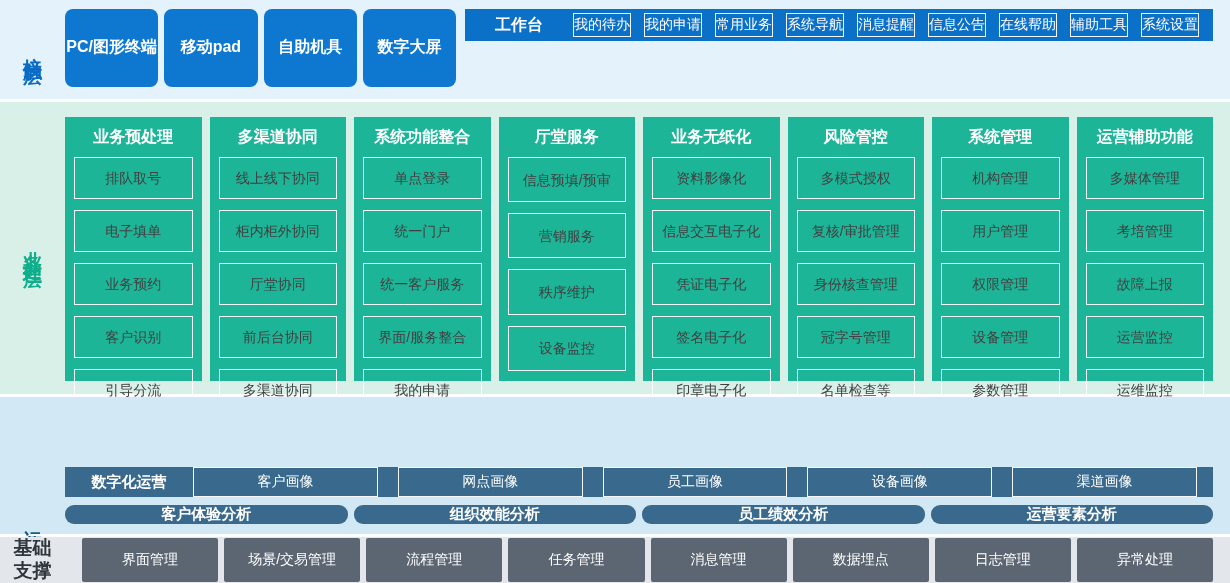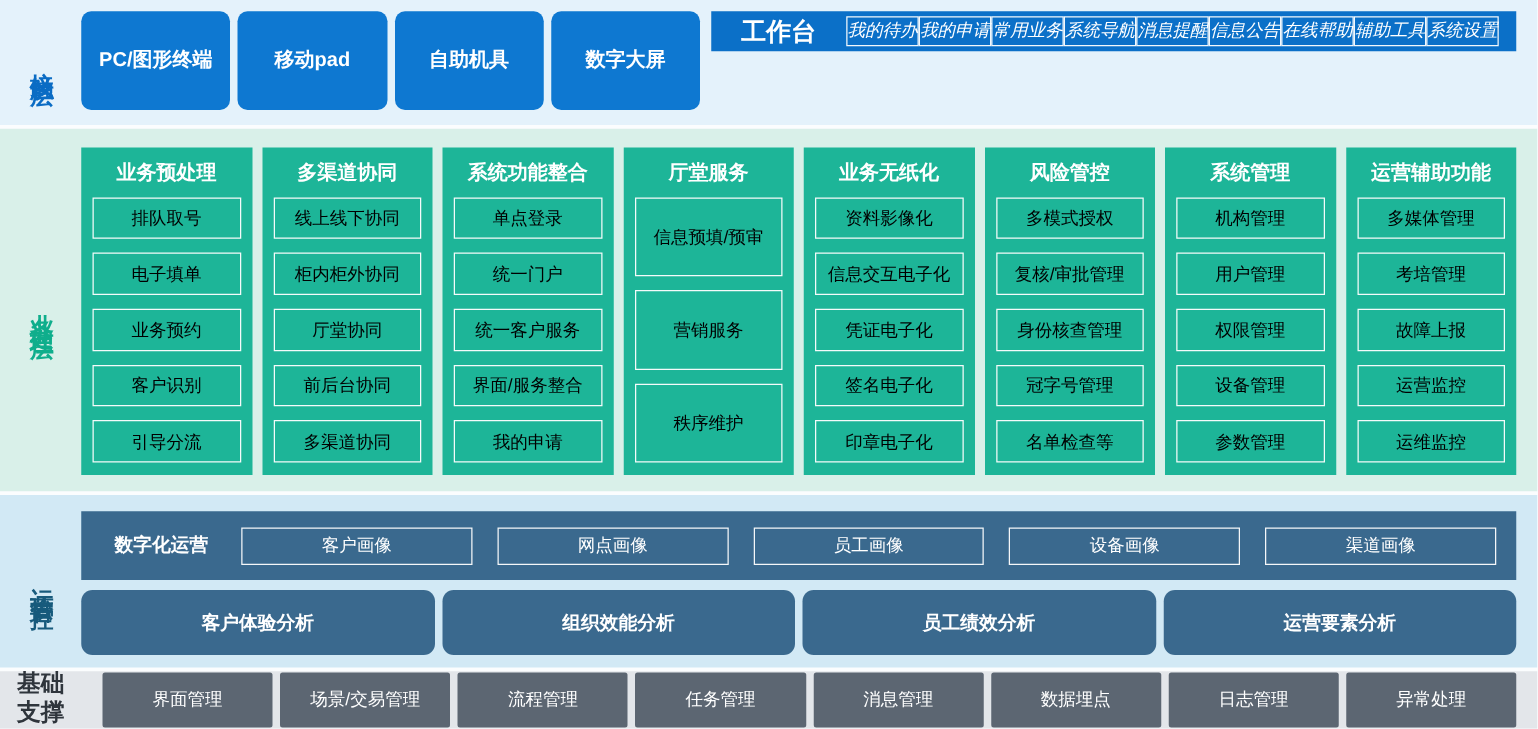--- a/index.html
+++ b/index.html
@@ -11,47 +11,47 @@
   *{box-sizing:border-box; margin:0; padding:0;}
   body{
     width:1230px; height:583px; margin:0; overflow:hidden;
     font-family:"Liberation Sans","DejaVu Sans",sans-serif;
     background:#fbfdfe;
   }
   .page{width:1230px; height:583px; display:flex; flex-direction:column; gap:3px; background:#fbfdfe;}
   .band{display:flex; width:100%;}
   .band1{height:100px; background:var(--contact-bg);}
   .band2{height:292px; background:var(--business-bg);}
-  .band3{height:139px; background:var(--ops-bg);}
+  .band3{height:139px; background:var(--ops-bg);align-items:flex-end;}
   .band4{flex:1; background:var(--foundation-bg); align-items:center;}
 
   .vlabel{width:65px; display:flex; align-items:center; justify-content:center; flex:none;}
   .vlabel span{writing-mode:vertical-rl; text-orientation:upright; font-weight:bold; font-size:19px; letter-spacing:5px;}
   .v-contact span{color:var(--contact-label);}
   .v-business span{color:var(--teal-label);}
   .v-ops span{color:var(--ops-label);}
 
   
   .band1-body{flex:1; display:flex; flex-direction:row; gap:9px; padding:9px 17px 12px 0;}
   .terminals{display:flex; gap:6px; flex:1;}
   .terminal-btn{flex:1; background:var(--blue); color:#fff; font-weight:bold; font-size:16px;
     border-radius:8px; display:flex; align-items:center; justify-content:center;}
   .workbench{height:32px; background:var(--blue-bar); display:flex; align-items:center; padding-right:14px;}
-  .wb-label{width:108px; text-align:center; color:#fff; font-weight:bold; font-size:20px; flex:none;}
-  .wb-items{flex:1; display:flex; height:24px;font-style:italic;}
+  .wb-label{width:108px; text-align:center; color:#fff; font-weight:bold; font-size:16px; flex:none;}
+  .wb-items{flex:1; display:flex; gap:13px; height:24px;}
   .wb-item{flex:1; border:1px solid rgba(255,255,255,.95); color:#fff; font-size:14px;
     display:flex; align-items:center; justify-content:center; white-space:nowrap;}
 
   
   .columns{flex:1; display:flex; gap:8px; padding:15px 17px 13px 0;}
   .biz-col{flex:1; background:var(--teal); display:flex; flex-direction:column; padding:7px 9px 10px;}
   .col-title{color:#fff; font-weight:bold; font-size:16px; text-align:center; padding:3px 0 9px; white-space:nowrap;}
   .col-items{flex:1; display:flex; flex-direction:column; gap:11px;}
-  .col-item{flex:1; border:1px solid rgba(255,255,255,.95); color:#000000; font-size:14px; line-height:1.15;
-    display:flex; align-items:center; justify-content:center; text-align:center; padding:0 2px;}
+  .col-item{flex:1; border:1px solid rgba(255,255,255,.95); color:#404040; font-size:14px; line-height:1.15;
+    display:flex; align-items:center; justify-content:center; text-align:center; padding:12px 2px;}
 
   
   .band3-body{flex:1; display:flex; flex-direction:column; gap:8px; padding:13px 17px 10px 0;}
   .digital-bar{flex:1.05; background:var(--navy); display:flex; align-items:center; padding-right:16px;}
   .digital-label{width:128px; text-align:center; color:#fff; font-weight:bold; font-size:15px; flex:none;}
   .digital-items{flex:1; display:flex; gap:20px; height:30px;}
   .digital-item{flex:1; border:1px solid rgba(255,255,255,.95); color:#fff; font-size:14px;
     display:flex; align-items:center; justify-content:center;}
   .analysis-row{flex:1; display:flex; gap:6px;}
   .analysis-btn{flex:1; background:var(--navy); border-radius:9px; color:#fff; font-weight:bold; font-size:15px;
@@ -138,20 +138,21 @@
             <div class="col-item">我的申请</div>
           </div>
         </div>
         <div class="biz-col">
           <div class="col-title">厅堂服务</div>
           <div class="col-items">
 
             <div class="col-item">信息预填/预审</div>
             <div class="col-item">营销服务</div>
             <div class="col-item">秩序维护</div>
+            <div class="col-item">设备监控</div>
           </div>
         </div>
         <div class="biz-col">
           <div class="col-title">业务无纸化</div>
           <div class="col-items">
 
           <div class="col-item">资料影像化</div>
             <div class="col-item">信息交互电子化</div>
             <div class="col-item">凭证电子化</div>
             <div class="col-item">签名电子化</div>

